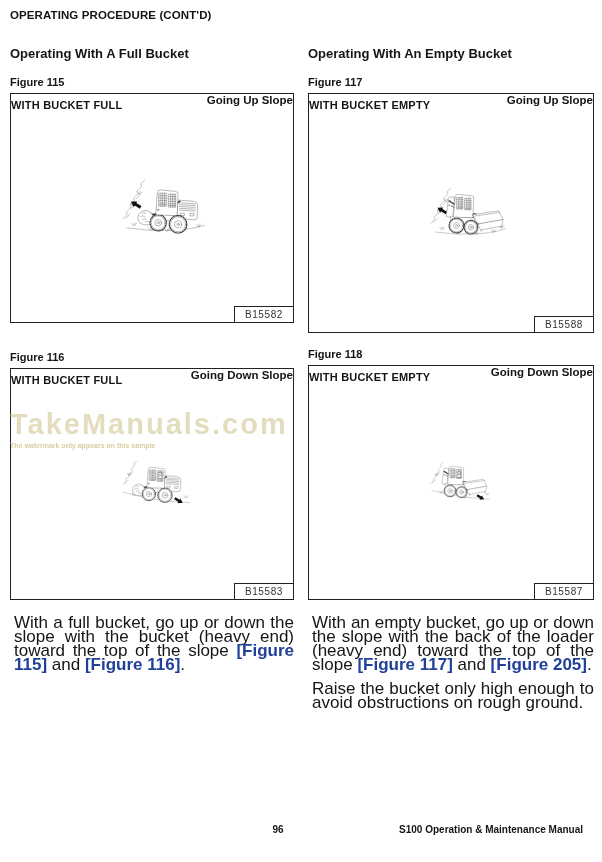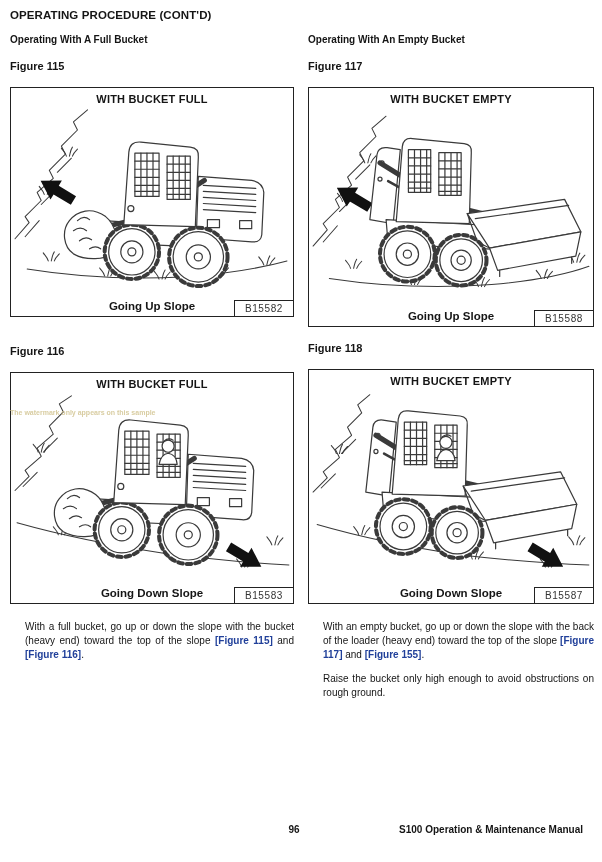--- a/index.html
+++ b/index.html
@@ -4,49 +4,49 @@
 <style>
   html,body{margin:0;padding:0;background:#fff;}
   .page{
     position:relative;width:602px;height:862px;background:#ffffff;
     font-family:"Liberation Sans", sans-serif;color:#151515;overflow:hidden;
   }
   .page-header{position:absolute;left:10px;top:9px;font-weight:bold;font-size:11.5px;letter-spacing:.1px;}
   .col{position:absolute;top:30px;}
   .col-left{left:10px;width:284px;}
   .col-right{left:308px;width:286px;}
-  .section-title{font-weight:bold;font-size:10px;margin-top:4px;}
+  .section-title{font-weight:bold;font-size:13px;margin-top:16px;}
   .figure-label{font-weight:bold;font-size:11px;margin-top:15px;}
   .figure-label.second-left{margin-top:28px;}
   .figure-label.second-right{}
   .figure-box{
-    position:relative;border:1px solid #222;margin-top:15px;background:#fff;
-    display:flex;flex-direction:column;
+    position:relative;border:1px solid #222;margin-top:5px;background:#fff;
+    display:flex;flex-direction:row;
   }
   .fig-115{height:228px;}
   .fig-116{height:230px;}
   .fig-117{height:238px;}
   .fig-118{height:233px;}
   .figure-title{text-align:center;font-weight:bold;font-size:11px;padding-top:5px;letter-spacing:.2px;}
   .figure-illustration{flex:1;width:100%;display:block;}
   .figure-caption{text-align:center;font-weight:bold;font-size:11.5px;padding-bottom:4px;}
   .figure-ref{
     position:absolute;right:-1px;bottom:-1px;border:1px solid #222;background:#fff;
     font-size:10px;padding:2px 10px 2px 10px;letter-spacing:.6px;color:#333;
   }
-  .body-text{font-size:10px;line-height:14px;text-align:justify;margin:16px 0 0 15px;}
+  .body-text{font-size:17px;line-height:14px;text-align:justify;margin:16px 0 0 4px;}
   .body-text.follow{margin-top:10px;}
   .fig-ref-link{color:var(--figure-reference-blue,#21409a);font-weight:bold;}
   .watermark{position:absolute;left:10px;top:408px;width:292px;pointer-events:none;z-index:5;}
   .wm1{
     font-size:29px;font-weight:bold;letter-spacing:2px;
     color:var(--watermark-tan,#cfc08a);opacity:.55;white-space:nowrap;
   }
   .wm2{font-size:7px;font-weight:bold;color:var(--watermark-tan,#cfc08a);opacity:.8;margin-top:1px;white-space:nowrap;}
-  .footer-pagenum{position:absolute;left:280px;top:824px;width:28px;text-align:center;font-weight:bold;font-size:10px;}
+  .footer-pagenum{position:absolute;left:264px;top:824px;width:28px;text-align:center;font-weight:bold;font-size:10px;}
   .footer-title{position:absolute;right:19px;top:824px;font-weight:bold;font-size:10px;}
   svg{stroke-linecap:round;stroke-linejoin:round;}
   .defs-holder{position:absolute;width:0;height:0;overflow:hidden;}
 </style>
 </head>
 <body>
 
 <svg class="defs-holder" aria-hidden="true">
   <defs>
     <g id="arrow">
@@ -214,25 +214,26 @@
         <use href="#tuft" transform="translate(264,152)"></use>
         <use href="#tuft" transform="translate(30,62)"></use>
         <use href="#loader-empty" transform="translate(16,2)"></use>
         <use href="#operator" transform="translate(135,57)"></use>
         <use href="#arrow" transform="translate(218,154) rotate(31)"></use>
       </svg>
       <div class="figure-caption">Going Down Slope</div>
       <div class="figure-ref">B15587</div>
     </div>
 
-    <p class="body-text"><span>With an empty bucket, go up or down the slope with the back of the loader (heavy end) toward the top of the slope </span><span class="fig-ref-link">[Figure 117]</span><span> and </span><span class="fig-ref-link">[Figure 155]</span><span>.</span></p>
+    <p class="body-text"><span>With an empty bucket, go up or down the slope with the back of the loader (heavy end) toward the top of the slope </span><span class="fig-ref-link">[Figure 117]</span><span> and </span><span class="fig-ref-link">[Figure 205]</span><span>.</span></p>
 
     <p class="body-text follow">Raise the bucket only high enough to avoid obstructions on rough ground.</p>
   </div>
 
   <div class="watermark">
+    <div class="wm1">TakeManuals.com</div>
     <div class="wm2">The watermark only appears on this sample</div>
   </div>
 
   <div class="footer-pagenum">96</div>
   <div class="footer-title">S100 Operation &amp; Maintenance Manual</div>
 
 </div>
 
 </body></html>

